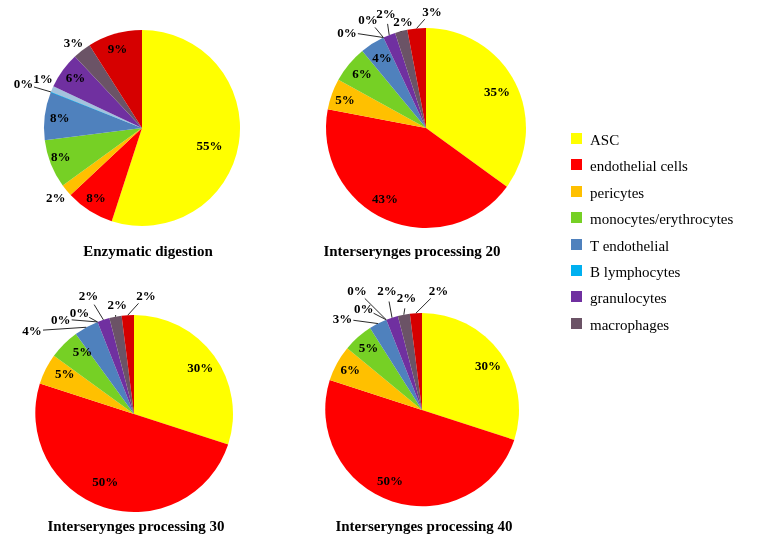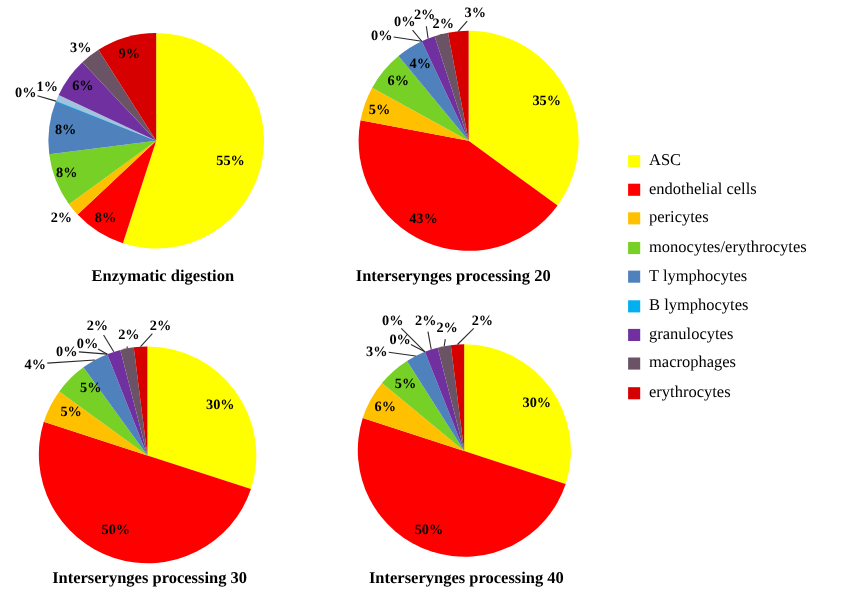--- a/index.html
+++ b/index.html
@@ -5,21 +5,21 @@
   html,body{margin:0;padding:0;background:#ffffff;}
   .figure{position:relative;width:768px;height:544px;background:#ffffff;overflow:hidden;
           font-family:"Liberation Serif","DejaVu Serif",serif;}
   .pie-svg{position:absolute;left:0;top:0;}
   .chart-title{position:absolute;text-align:center;font-weight:bold;font-size:15px;color:#000;white-space:nowrap;}
   .t0{left:48px;top:243px;width:200px;}
   .t1{left:312px;top:243px;width:200px;}
   .t2{left:36px;top:518px;width:200px;}
   .t3{left:324px;top:518px;width:200px;text-align:center;}
   .legend{position:absolute;left:571px;top:133px;}
-  .legend-item{display:flex;align-items:center;height:26.4px;}
+  .legend-item{display:flex;height:26.4px;}
   .swatch{width:11px;height:11px;margin-right:8px;flex:none;}
   .legend-label{font-size:15px;color:#000;white-space:nowrap;line-height:1;}
 </style>
 </head>
 <body>
 
 <div class="figure">
   <svg id="pies" class="pie-svg" width="768" height="544" viewBox="0 0 768 544">
       <g>
         <path d="M142,128 L142,30 A98,98 0 1 1 111.72,221.2 Z" fill="#FFFF00"></path>
@@ -140,32 +140,28 @@
       <div class="legend-item">
         <span class="swatch" style="background: rgb(255, 192, 0);"></span>
         <span class="legend-label">pericytes</span>
       </div>
       <div class="legend-item">
         <span class="swatch" style="background: rgb(118, 208, 37);"></span>
         <span class="legend-label">monocytes/erythrocytes</span>
       </div>
       <div class="legend-item">
         <span class="swatch" style="background: rgb(79, 129, 189);"></span>
-        <span class="legend-label">T lymphocytes</span>
+        <span class="legend-label">T endothelial</span>
       </div>
       <div class="legend-item">
         <span class="swatch" style="background: rgb(0, 176, 240);"></span>
         <span class="legend-label">B lymphocytes</span>
       </div>
       <div class="legend-item">
         <span class="swatch" style="background: rgb(112, 48, 160);"></span>
         <span class="legend-label">granulocytes</span>
       </div>
       <div class="legend-item">
         <span class="swatch" style="background: rgb(107, 83, 102);"></span>
         <span class="legend-label">macrophages</span>
       </div>
-      <div class="legend-item">
-        <span class="swatch" style="background: rgb(214, 0, 0);"></span>
-        <span class="legend-label">erythrocytes</span>
-      </div>
     </div>
 </div>
 
 </body></html>

